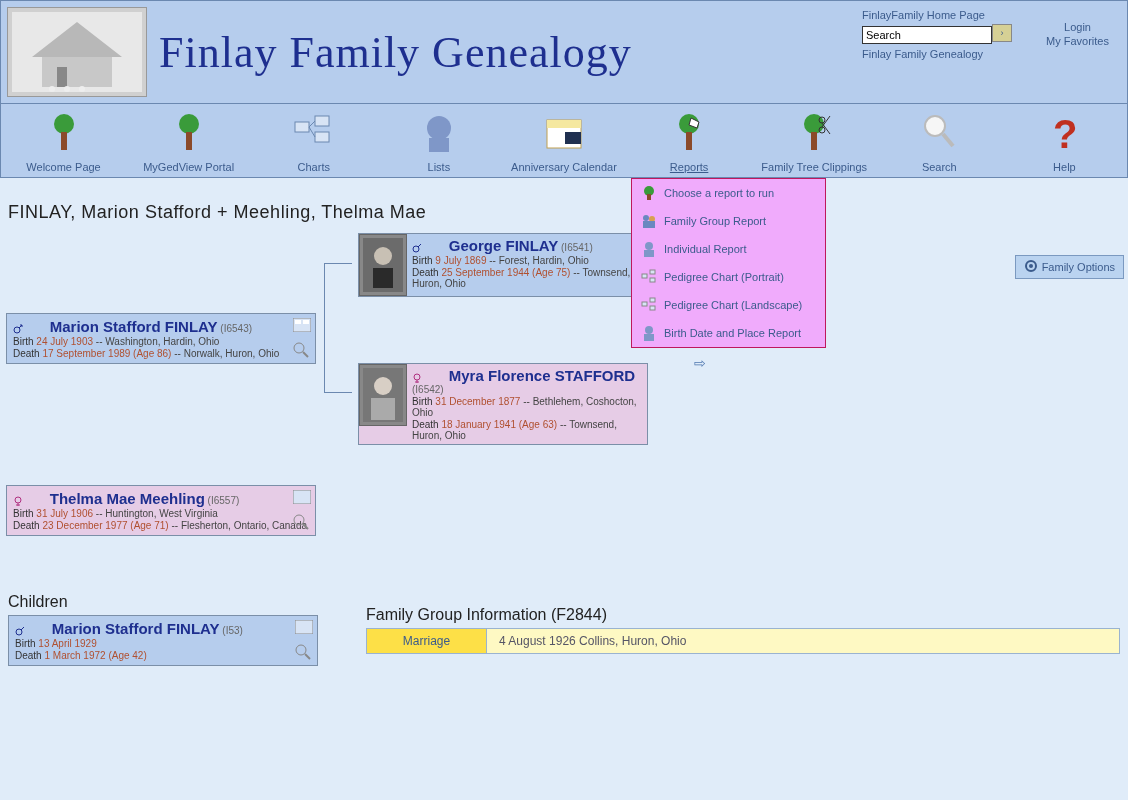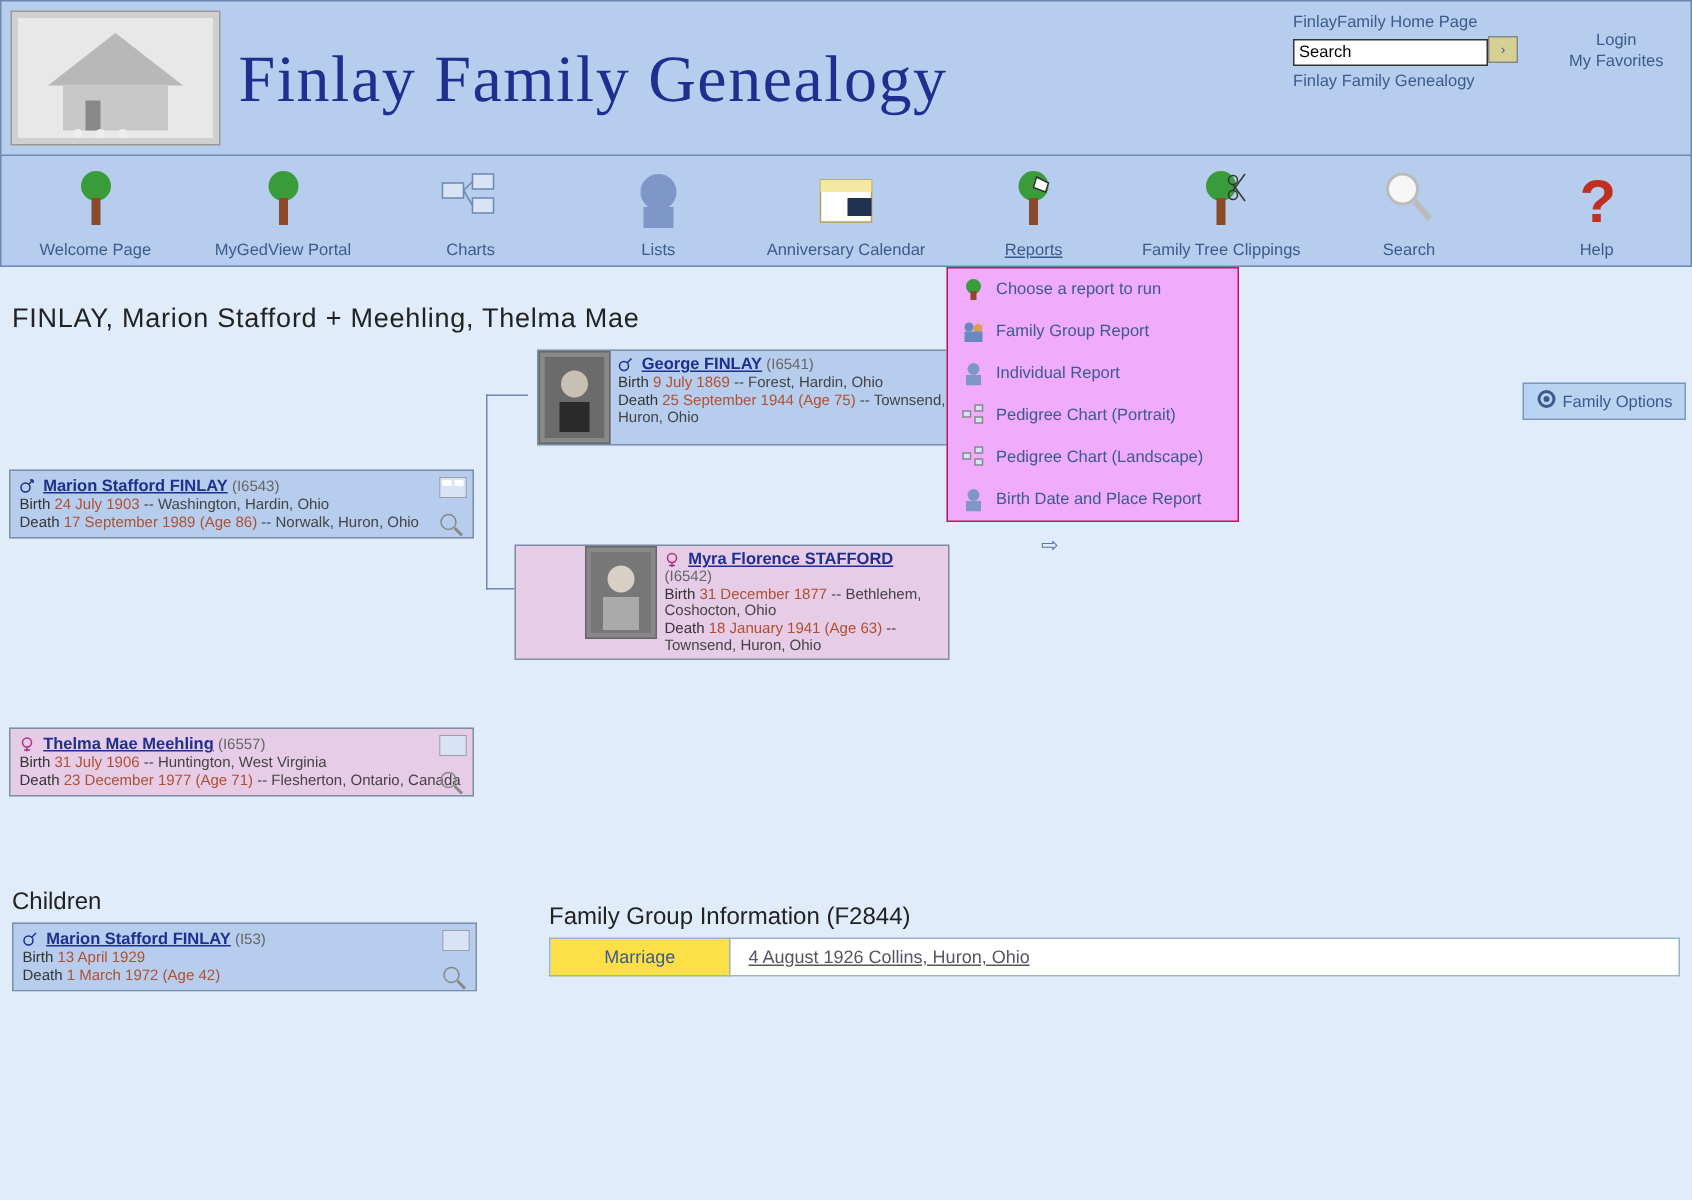--- a/index.html
+++ b/index.html
@@ -23,42 +23,42 @@
 .nav-item.active .nav-label{text-decoration:underline;}
 .dropdown{position:absolute;top:74px;left:630px;background:#f0abfc;border:1px solid #be185d;width:195px;z-index:50;}
 .dropdown-item{display:flex;align-items:center;gap:6px;padding:5px 8px;font-size:11px;color:#3b5b8c;cursor:pointer;}
 .dd-icon{width:18px;height:18px;display:flex;align-items:center;justify-content:center;}
 .breadcrumb{font-family:Arial;font-size:18px;letter-spacing:.5px;color:#222;padding:24px 12px 10px 8px;}
 .fam-opts{position:absolute;right:4px;top:255px;background:#bad3f0;border:1px solid #7b99c0;padding:3px 8px;font-size:11px;color:#3b5b8c;display:flex;align-items:center;gap:4px;cursor:pointer;}
 .tree-area{position:relative;height:360px;}
 .card{position:absolute;border:1px solid #7b8fa8;padding:4px 6px;font-size:10px;width:310px;}
 .card.male{background:#b6cded;}
 .card.female{background:#e6cce6;}
-.card .name{font-weight:bold;color:#1e2f8f;font-size:11px;text-decoration:underline;display:inline;}
+.card .name{font-weight:bold;color:#1e2f8f;font-size:15px;display:inline;margin-left:21px;}
 .card .id{color:#666;font-size:10px;}
 .card .line{margin-top:1px;}
 .card .lbl{color:#333;}
 .card .date{color:#b05030;}
 .card .place{color:#444;}
 .sex-icon{display:inline-block;width:10px;height:10px;margin-right:3px;vertical-align:middle;}
 .card-icons{position:absolute;right:4px;top:4px;display:flex;flex-direction:column;gap:6px;}
 .mini-icon{width:18px;height:18px;cursor:pointer;}
 .parent-card{width:290px;padding:0;display:flex;}
 .portrait{width:48px;height:62px;background:#888;flex-shrink:0;border:1px solid #666;display:flex;align-items:center;justify-content:center;}
 .parent-body{padding:3px 5px;flex:1;}
 .connector{position:absolute;border-left:1px solid #6b88b0;border-top:1px solid #6b88b0;border-bottom:1px solid #6b88b0;}
 .arrow-r{position:absolute;color:#5078b0;font-size:14px;}
 .section-row{display:flex;gap:28px;align-items:center;padding:0 8px;}
 .children-col{width:330px;}
 .section-h{font-family:Arial;font-size:16px;color:#222;margin-bottom:4px;}
 .info-col{flex:1;}
 .info-table{width:100%;border-collapse:collapse;}
 .info-table td{border:1px solid #9ab3d0;padding:5px 12px;font-size:12px;}
 .info-table .klabel{background:#fde047;color:#3b5b8c;width:120px;text-align:center;}
-.info-table .kval{background:#ffffff;color:#556;text-decoration:underline;}
+.info-table .kval{background:#fef9c3;color:#556;}
 
 .tree-svg{width:36px;height:44px;}
 </style>
 </head>
 <body>
 
 <div class="header">
   <div class="logo-block">
     <div class="logo-img">
       <svg viewBox="0 0 130 80">
@@ -291,21 +291,21 @@
       <span class="sex-icon"><svg width="10" height="10">
             <circle cx="4" cy="6" r="3" fill="none" stroke="#1e2f8f"></circle>
             <line x1="6" y1="4" x2="9" y2="1" stroke="#1e2f8f"></line>
           </svg></span>
       <span class="name">George FINLAY</span> <span class="id">(I6541)</span>
       <div class="line"><span class="lbl">Birth</span> <span class="date">9 July 1869</span> <span class="place">-- Forest, Hardin, Ohio</span></div>
       <div class="line"><span class="lbl">Death</span> <span class="date">25 September 1944 (Age 75)</span> <span class="place">-- Townsend, Huron, Ohio</span></div>
     </div>
   </div>
 
-  <div class="card female parent-card" style="left:343px;top:130px;padding-left:46px;">
+  <div class="card female parent-card" style="left:358px;top:130px;">
     <div class="portrait">
         <svg width="40" height="54">
           <rect width="40" height="54" fill="#777"></rect>
           <circle cx="20" cy="18" r="9" fill="#d8cfc5"></circle>
           <rect x="8" y="30" width="24" height="22" fill="#aaa"></rect>
         </svg>
       </div>
     <div class="parent-body">
       <span class="sex-icon"><svg width="10" height="10">
             <circle cx="5" cy="4" r="3" fill="none" stroke="#b03080"></circle>

